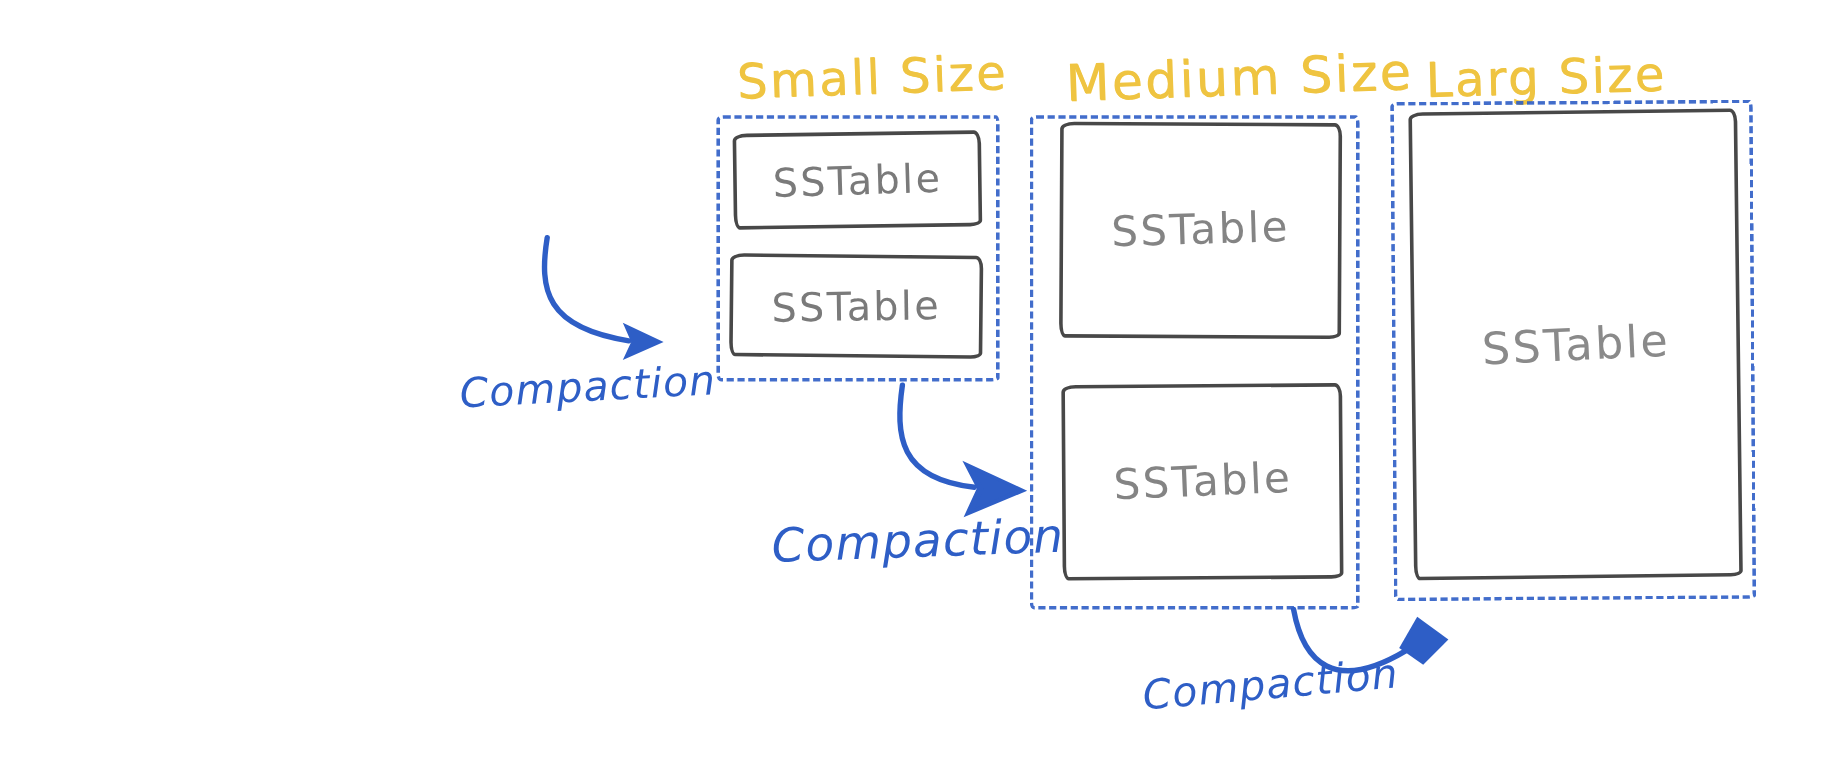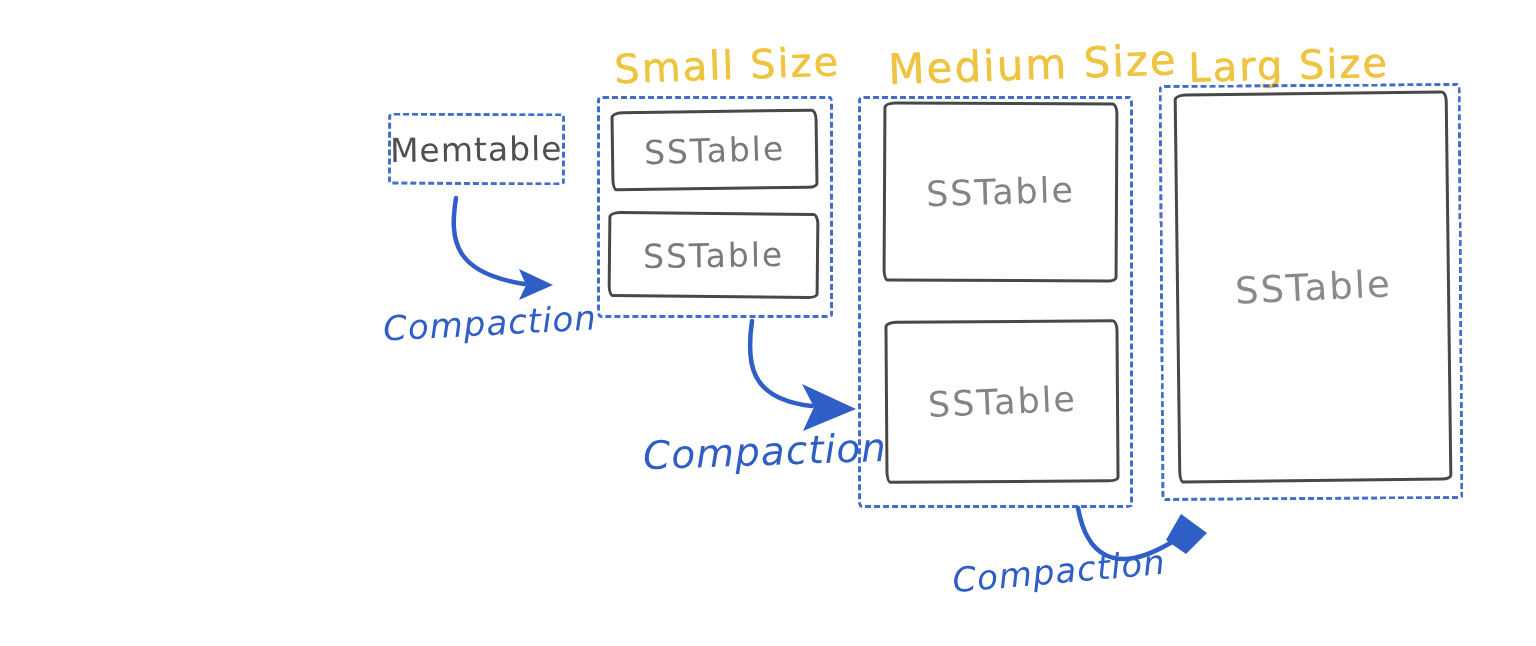--- a/index.html
+++ b/index.html
@@ -93,23 +93,20 @@
     <polygon points="553,285 519,269 526,285 519,300" fill="currentColor"></polygon>
 
     <path d="M 752 321 C 746 363, 749 399, 812 406" fill="none" stroke="currentColor" stroke-width="4.5" stroke-linecap="round"></path>
     <polygon points="856,409 802,384 814,407 803,431" fill="currentColor"></polygon>
     <polygon points="848,408 812,392 820,408 812,424" fill="currentColor"></polygon>
 
     <path d="M 1078 508 C 1086 552, 1112 578, 1172 542" fill="none" stroke="currentColor" stroke-width="4.5" stroke-linecap="round"></path>
     <polygon points="1181,514 1207,533 1186,554 1166,540" fill="currentColor"></polygon>
   </svg>
 
-  <div class="dash-box" style="left:388px; top:113px; width:177px; height:72px; display:flex; align-items:center; justify-content:center; transform:rotate(0.3deg);">
-    <span class="memtable-label" style="transform:rotate(-1deg);">Memtable</span>
-  </div>
 
   <div class="compaction-label" style="left:383px; top:303px; transform:rotate(-3deg);">Compaction</div>
 
   <div class="tier-title" style="left:614px; top:42px; transform:rotate(-2deg);">Small Size</div>
   <div class="dash-box" style="left:597px; top:96px; width:236px; height:222px;"></div>
   <div class="sketch-box" style="left:611px; top:110px; width:207px; height:80px; transform:rotate(-0.8deg);">
     <span class="sstable-label" style="transform:rotate(-1deg);">SSTable</span>
   </div>
   <div class="sketch-box" style="left:608px; top:212px; width:211px; height:86px; transform:rotate(0.6deg);">
     <span class="sstable-label" style="transform:rotate(-1.5deg);">SSTable</span>

